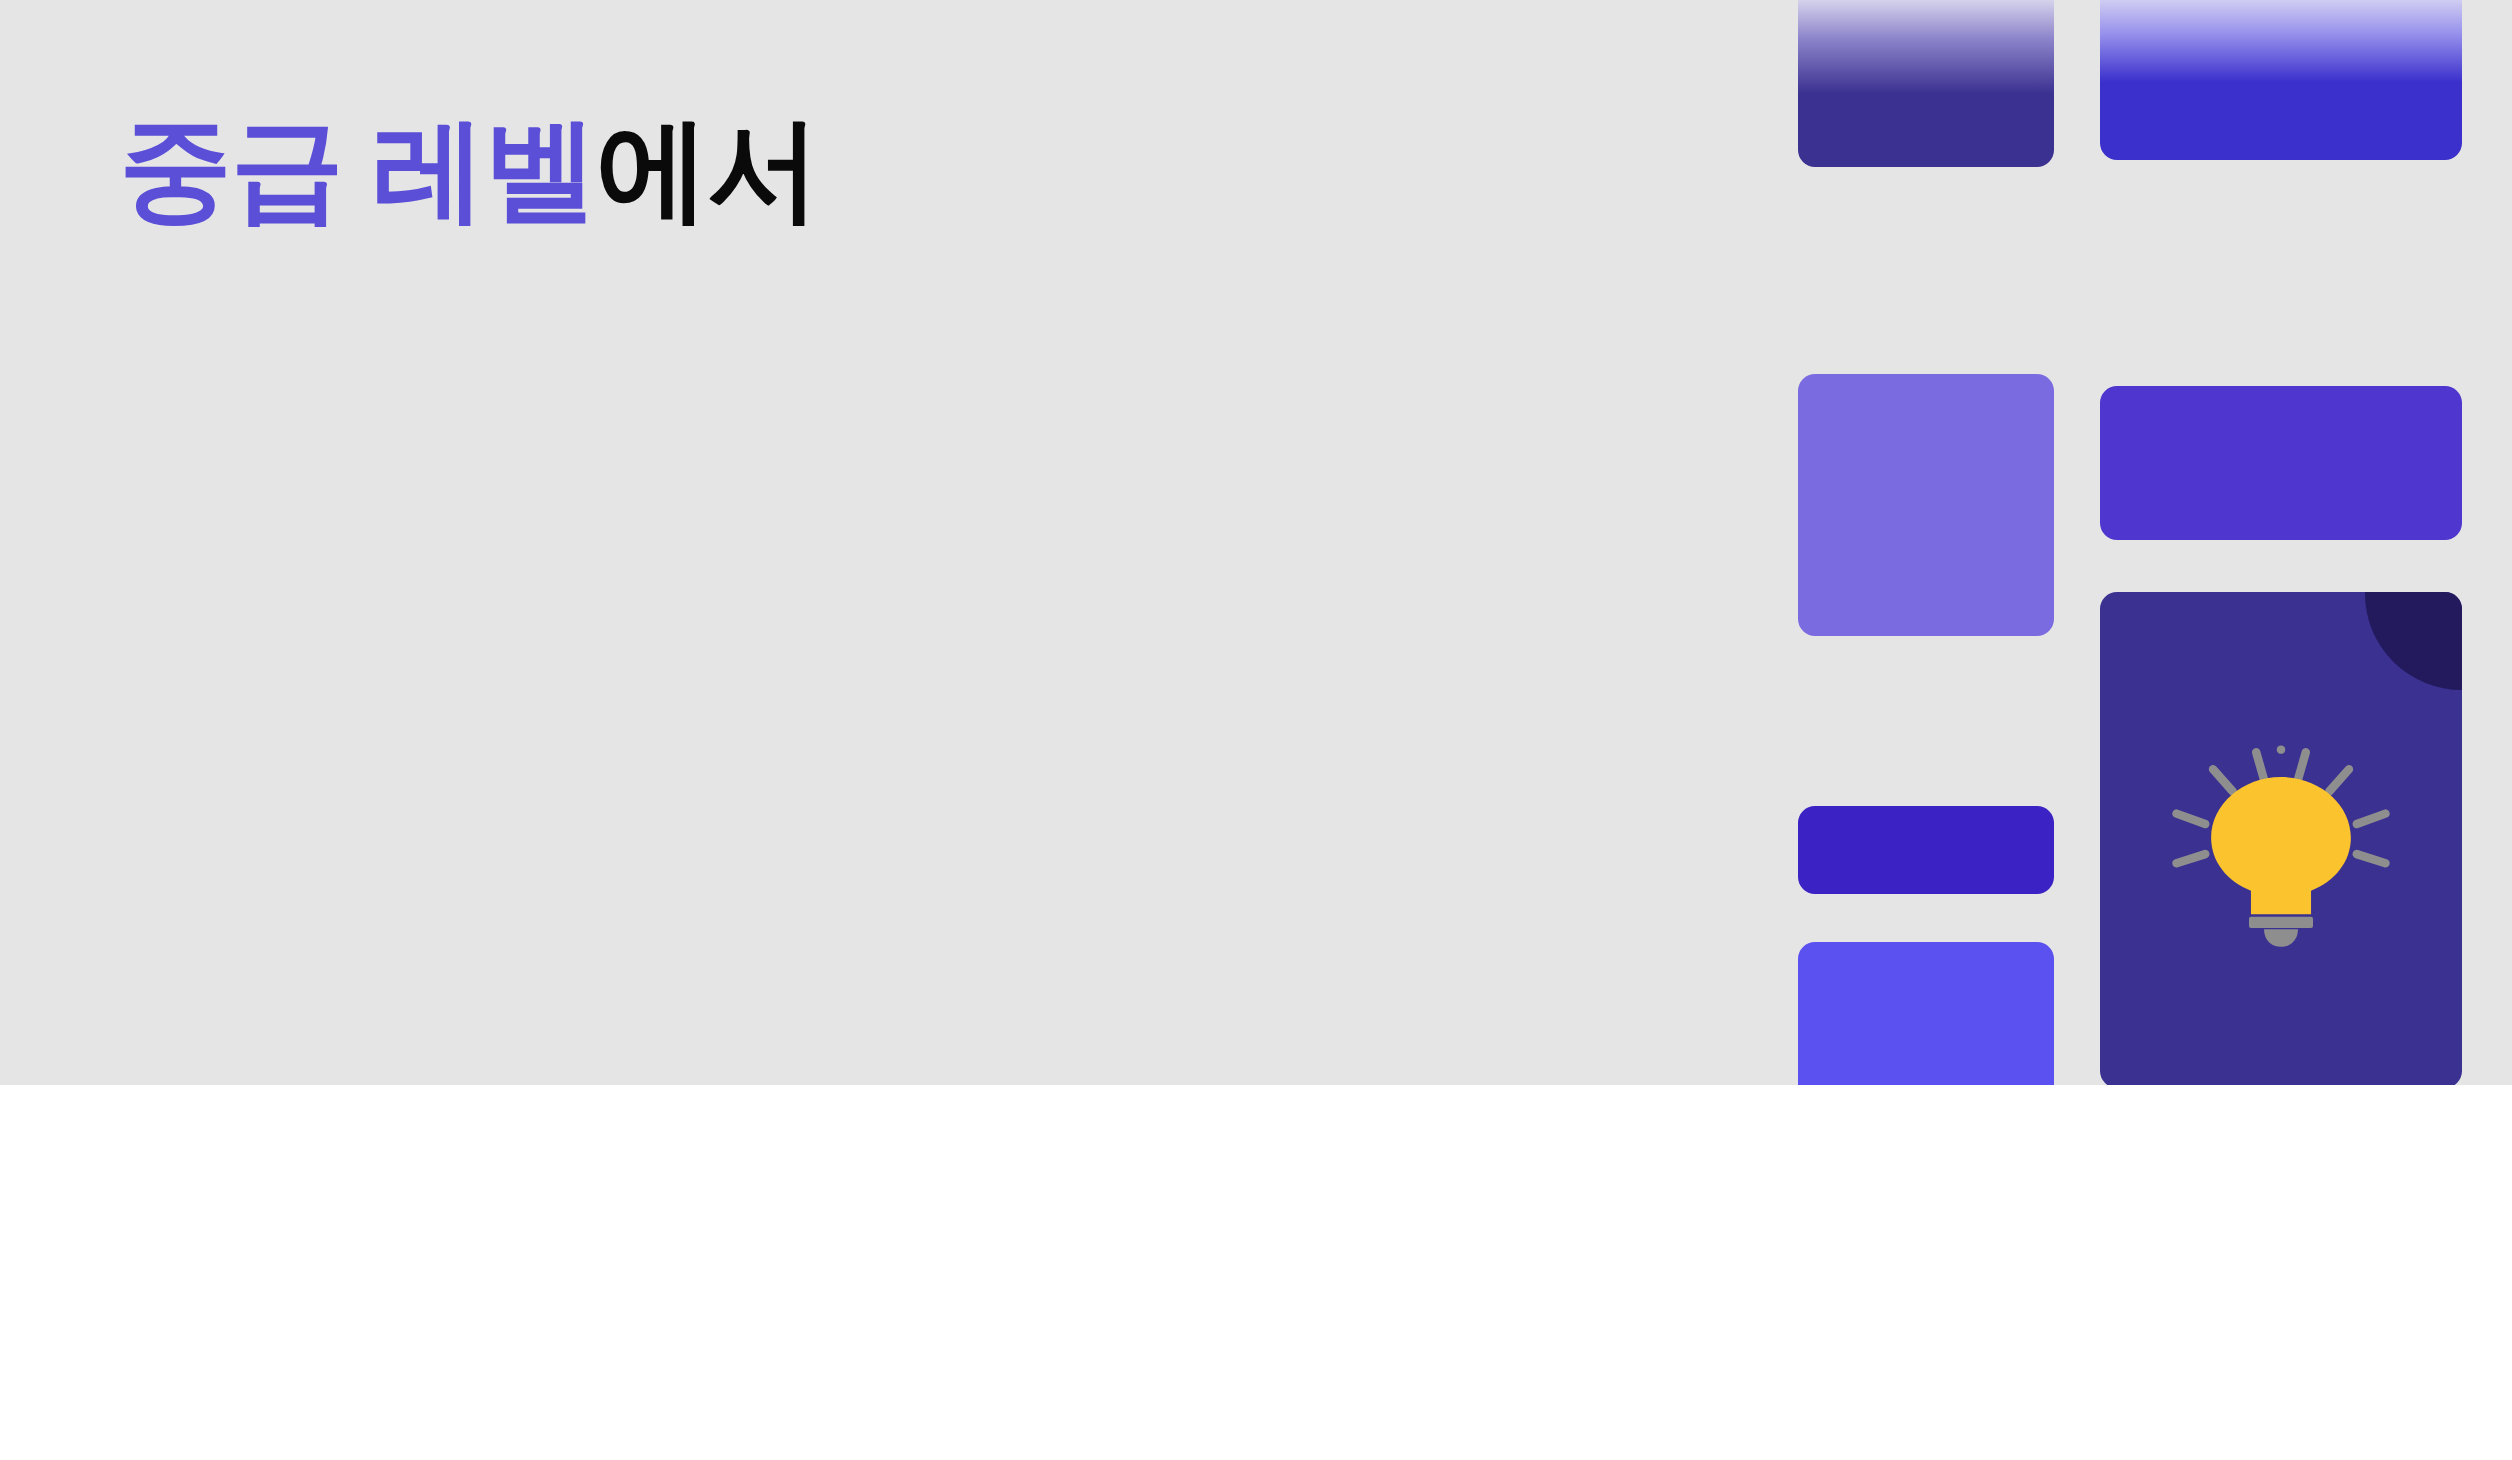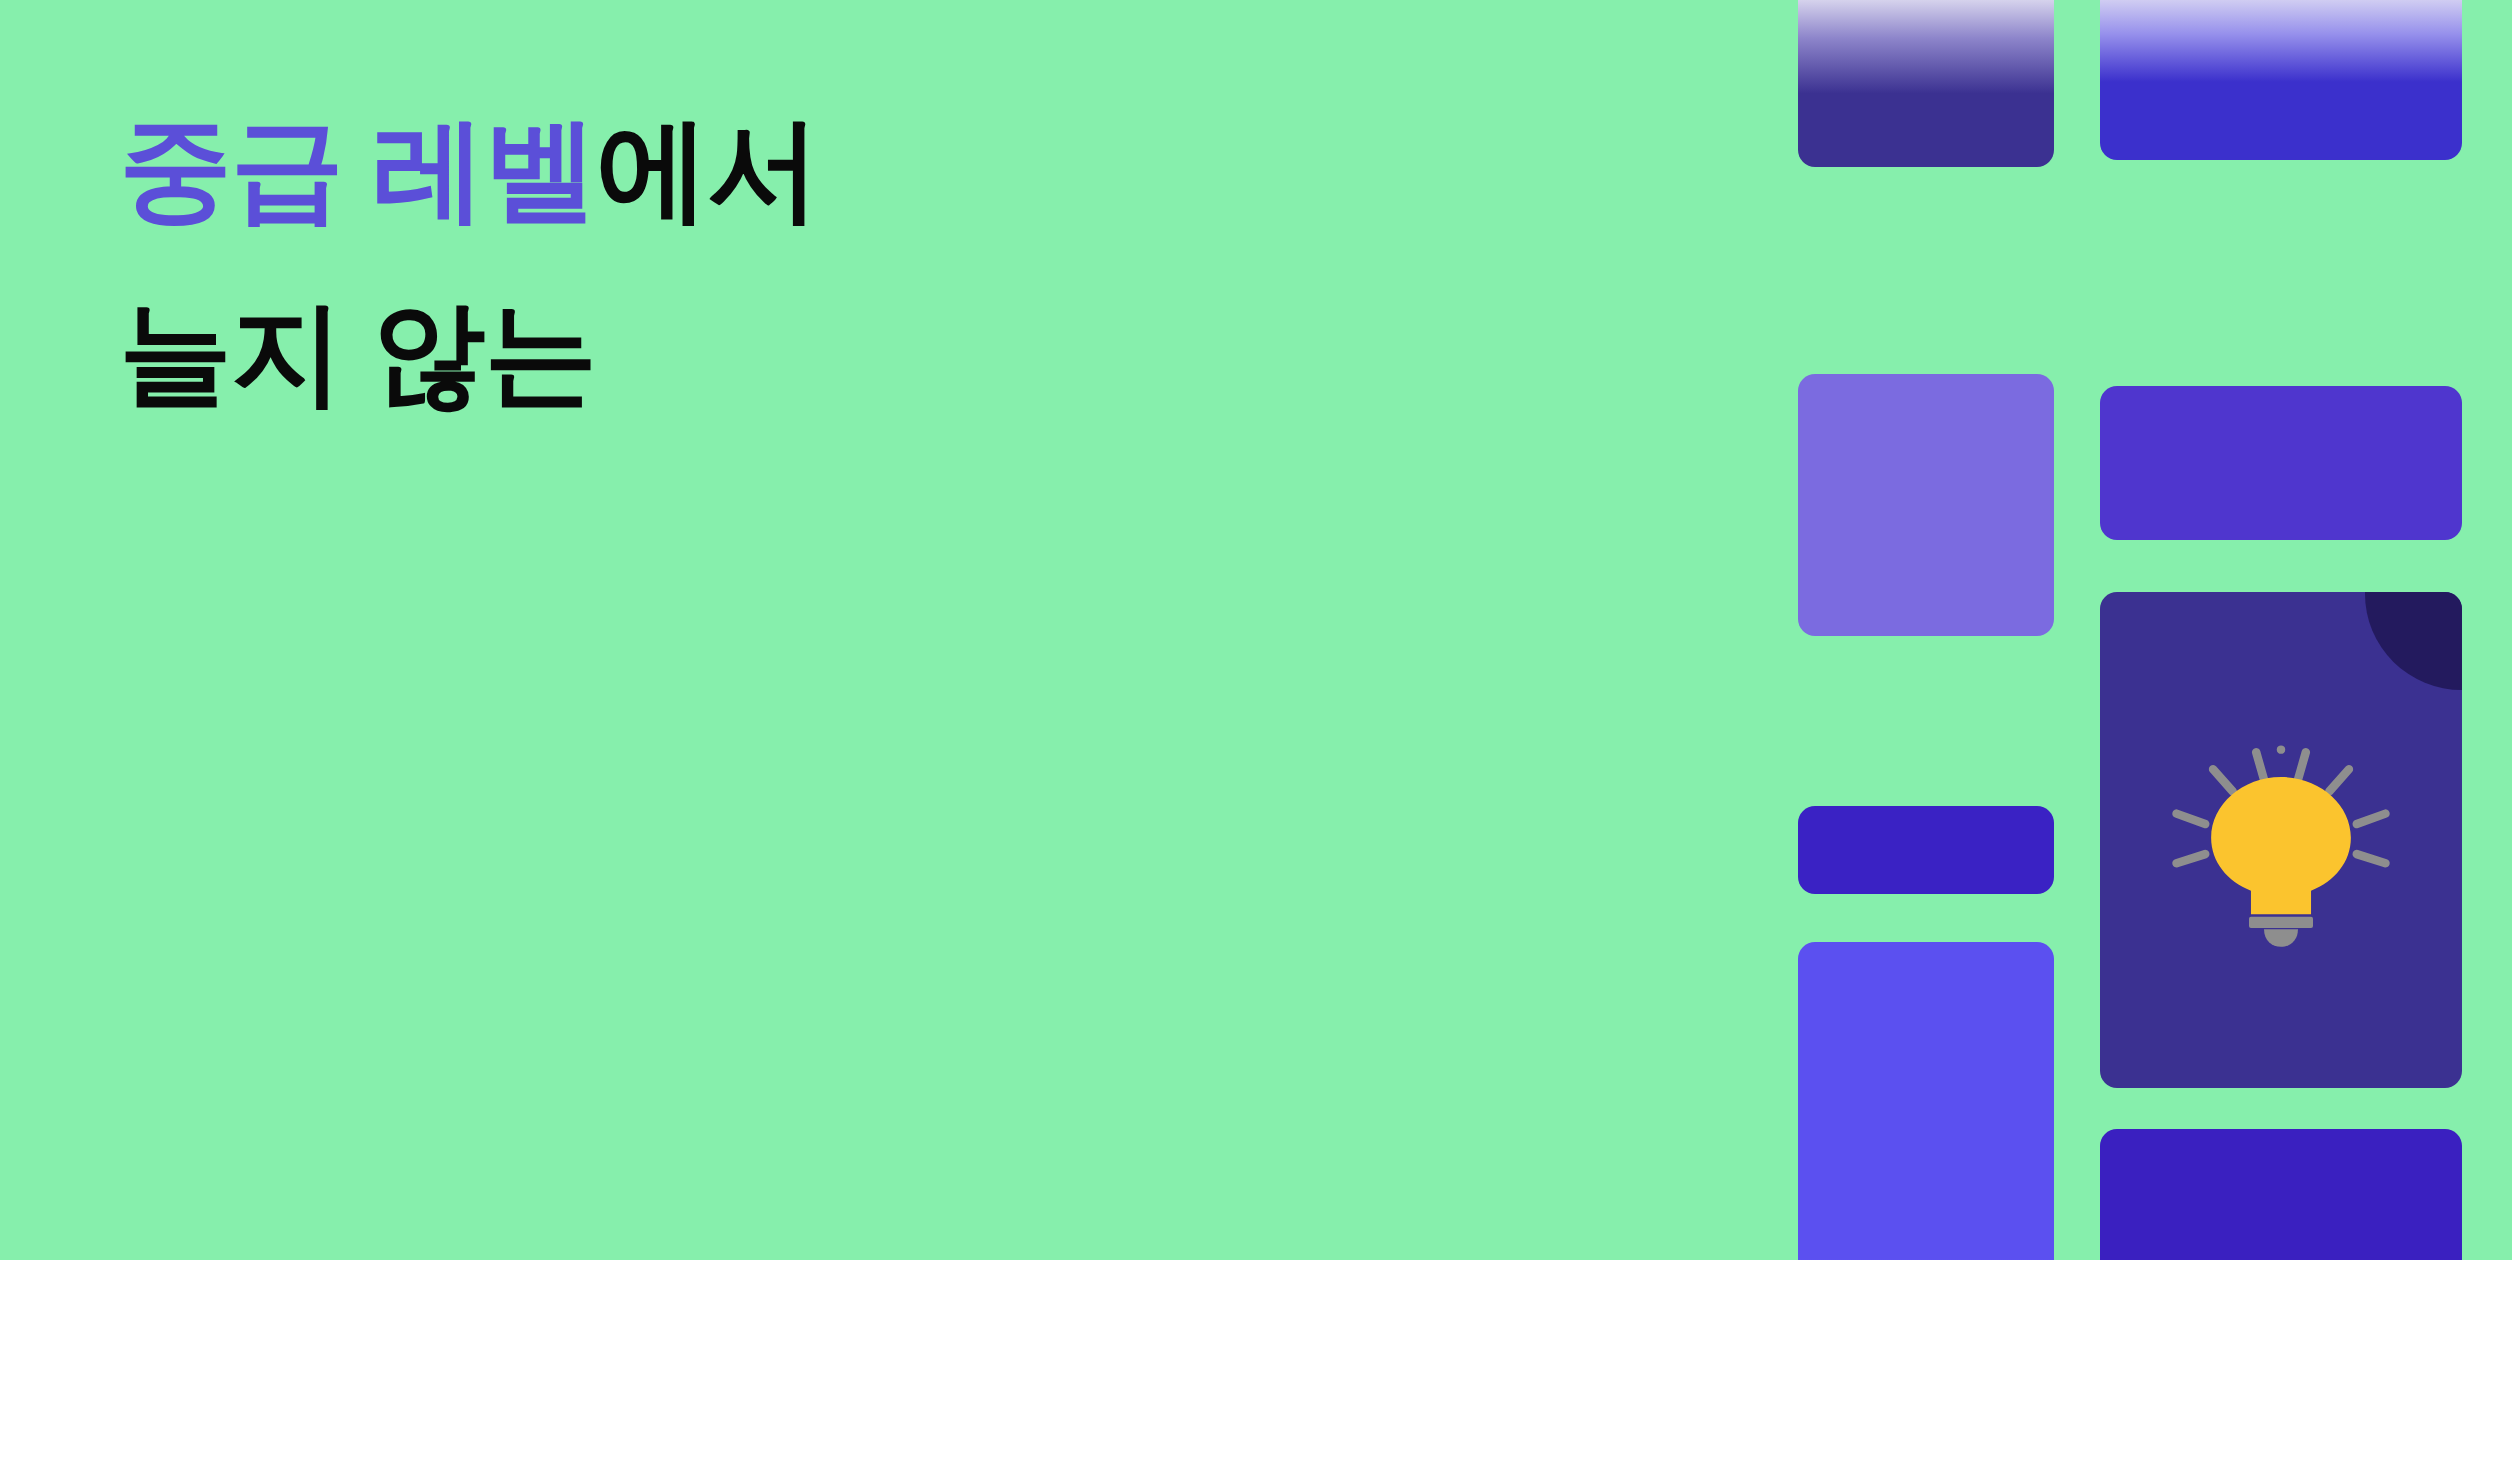--- a/index.html
+++ b/index.html
@@ -10,22 +10,22 @@
   body {
     width: 2512px;
     height: 1461px;
     overflow: hidden;
     font-family: "Liberation Sans", "DejaVu Sans", sans-serif;
   }
 
   #banner {
     position: relative;
     width: 2512px;
-    height: 1260px;
-    background: #86efac;
+    height: 1085px;
+    background: #e5e5e5;
     overflow: hidden;
   }
 
   
   #headline {
     position: absolute;
     left: 119px;
     top: 77px;
     width: 1596px;
     font-weight: 800;
@@ -127,21 +127,20 @@
   }
   #bulb-icon svg { display: block; width: 100%; height: 100%; }
 </style>
 </head>
 <body>
 
 <div id="banner">
 
   <div id="headline">
     <span class="line"><span class="hl-accent">중급 레벨</span><span class="hl-plain">에서</span></span>
-    <span class="line"><span class="hl-accent"></span><span class="hl-plain">늘지 않는</span></span>
   </div>
 
   <div id="mosaic">
 
     <div class="tile" id="tile-l1"></div>
     <div class="tile" id="tile-l2"></div>
     <div class="tile" id="tile-l3"></div>
     <div class="tile" id="tile-l4"></div>
 
     <div class="tile" id="tile-r1"></div>

